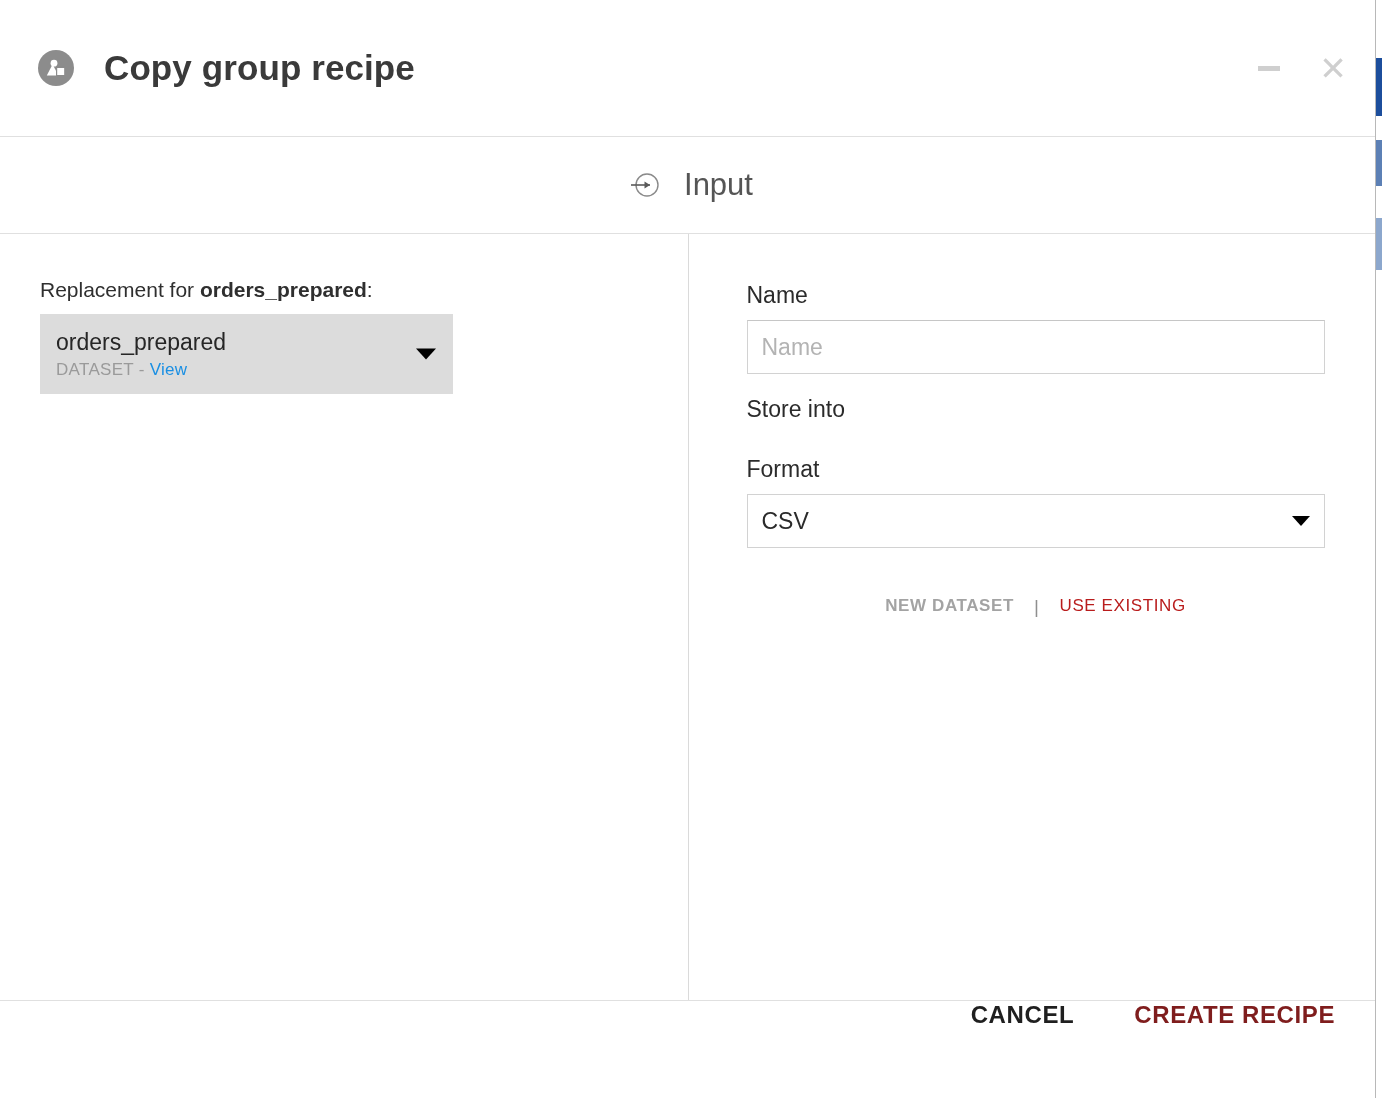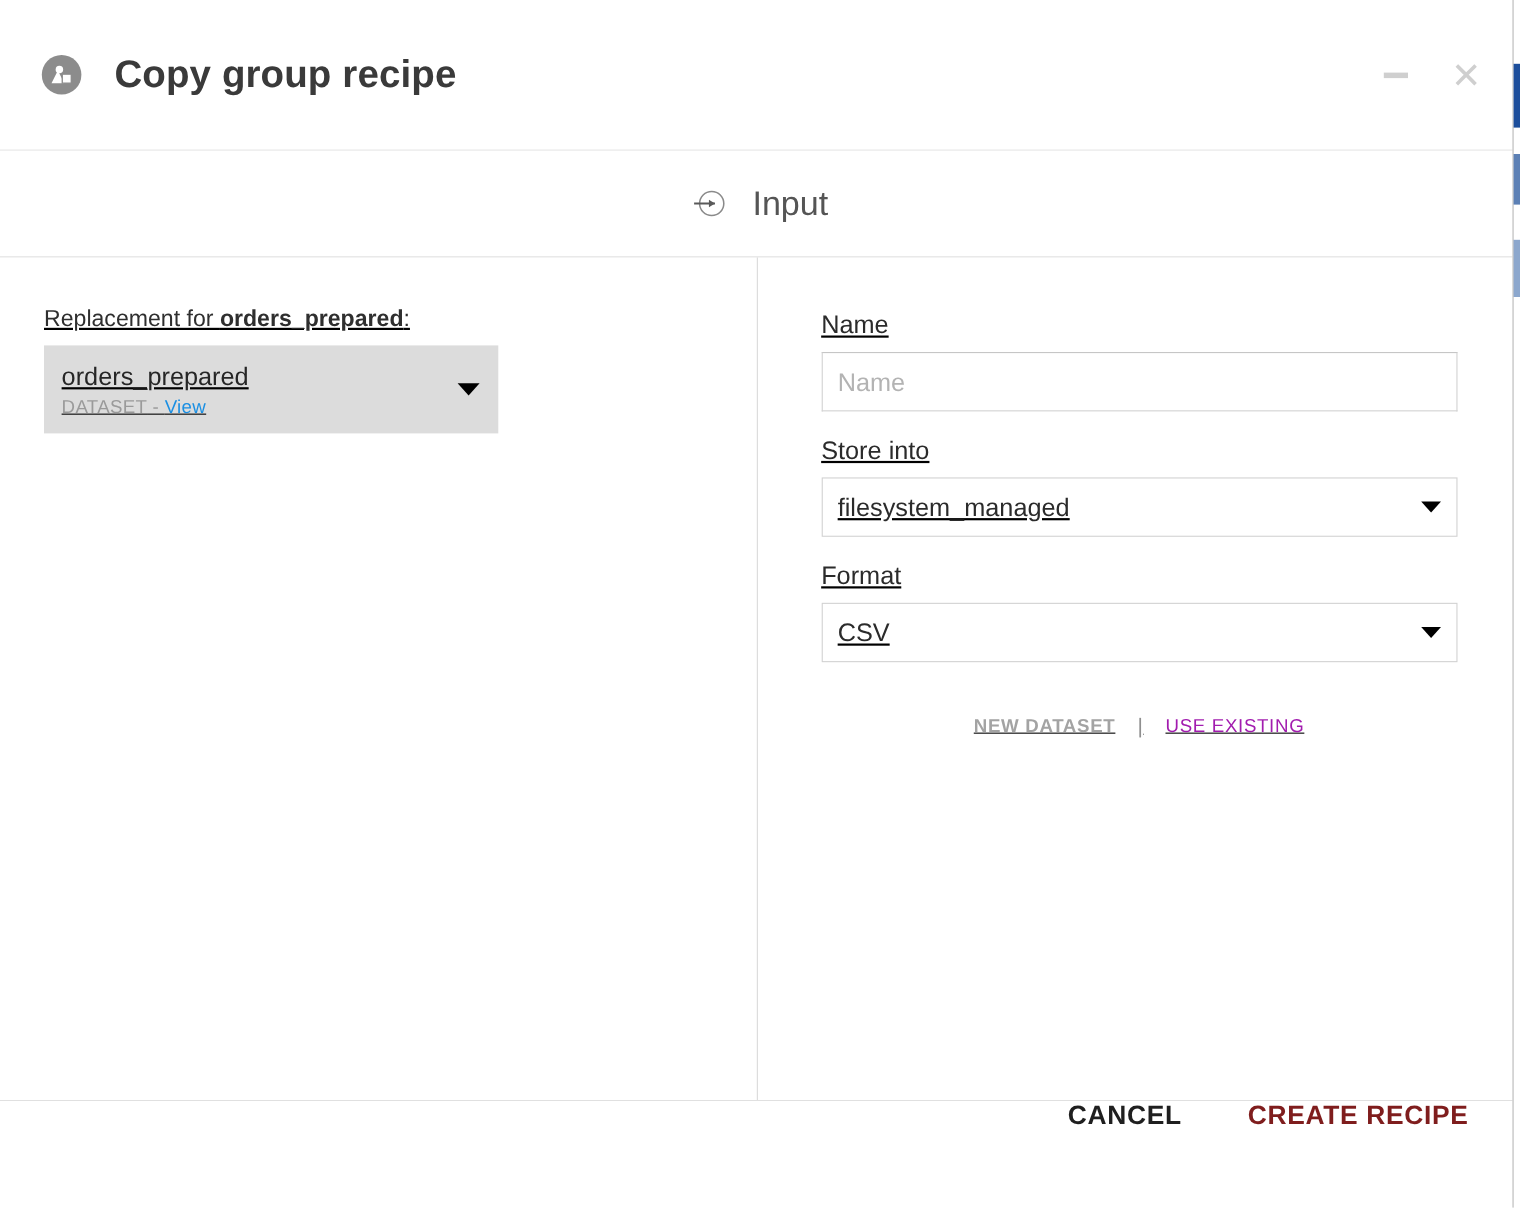--- a/index.html
+++ b/index.html
@@ -101,21 +101,20 @@
     font-weight: 400;
     white-space: nowrap;
   }
 
   
   .body {
     flex: 1 1 auto;
     display: flex;
     border-bottom: 1px solid #e0e0e0;
     min-height: 0;
-    text-decoration: underline;
   }
   .pane-input {
     flex: 0 0 689px;
     border-right: 1px solid #dadada;
     padding: 44px 40px 0 40px;
   }
   .pane-output {
     flex: 1 1 auto;
     padding: 48px 56px 0 56px;
     display: flex;
@@ -216,21 +215,21 @@
   .mode-link {
     cursor: pointer;
     background: none;
     border: none;
     font-family: "Liberation Sans", sans-serif;
     font-size: 17px;
     letter-spacing: 0.6px;
     padding: 0 8px;
   }
   .mode-link.active { color: #a3a3a3; font-weight: 700; }
-  .mode-link.inactive { color: #a21caf; font-weight: 400; }
+  .mode-link.inactive { color: #b91c1c; font-weight: 400; }
   .mode-sep {
     color: #8f8f8f;
     font-size: 19px;
     line-height: 1;
   }
 
   
   .footer {
     flex: 0 0 97px;
     display: flex;
@@ -322,24 +321,20 @@
 
     <div class="pane-output">
 
       <div class="field-group">
         <div class="field-label">Name</div>
         <input class="text-input" type="text" value="" placeholder="Name" style="">
       </div>
 
       <div class="field-group">
         <div class="field-label">Store into</div>
-        <div class="select-box">
-          <span class="select-value">filesystem_managed</span>
-          <span class="caret"></span>
-        </div>
       </div>
 
       <div class="field-group">
         <div class="field-label">Format</div>
         <div class="select-box">
           <span class="select-value">CSV</span>
           <span class="caret"></span>
         </div>
       </div>
 

